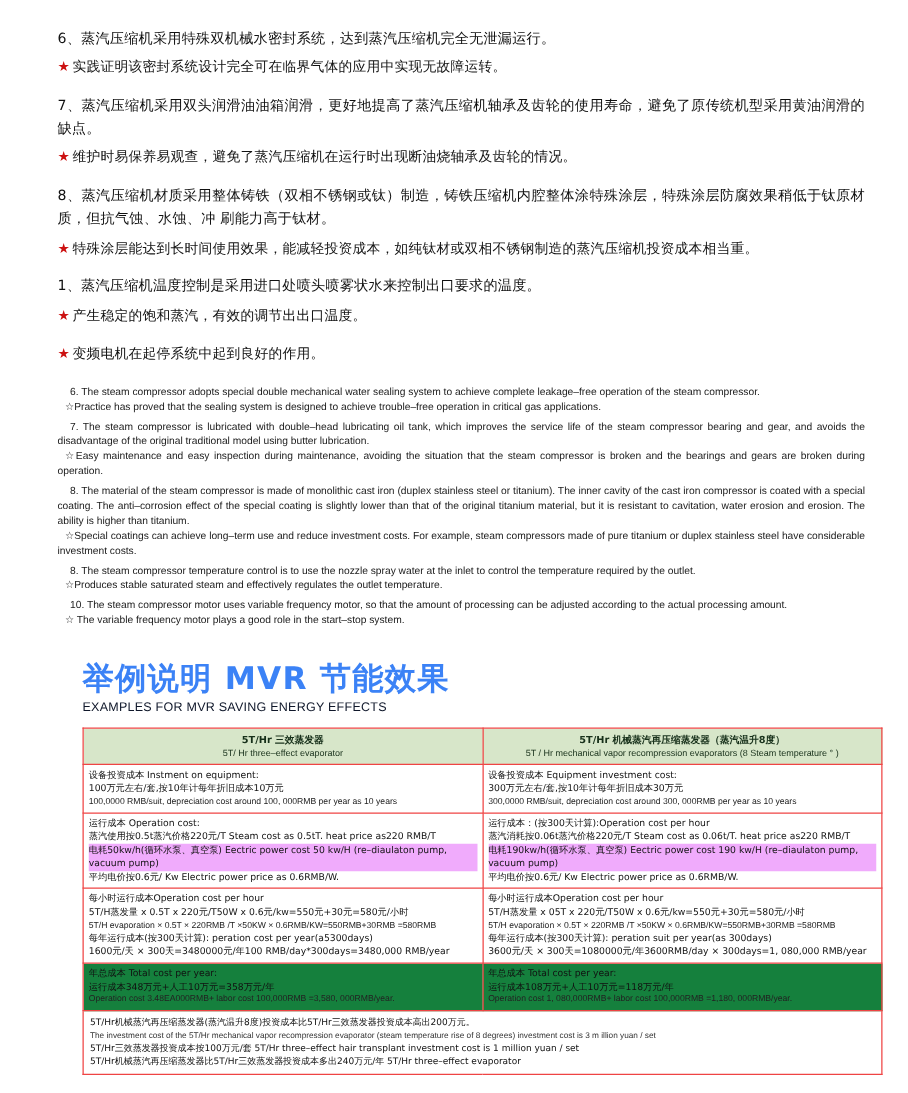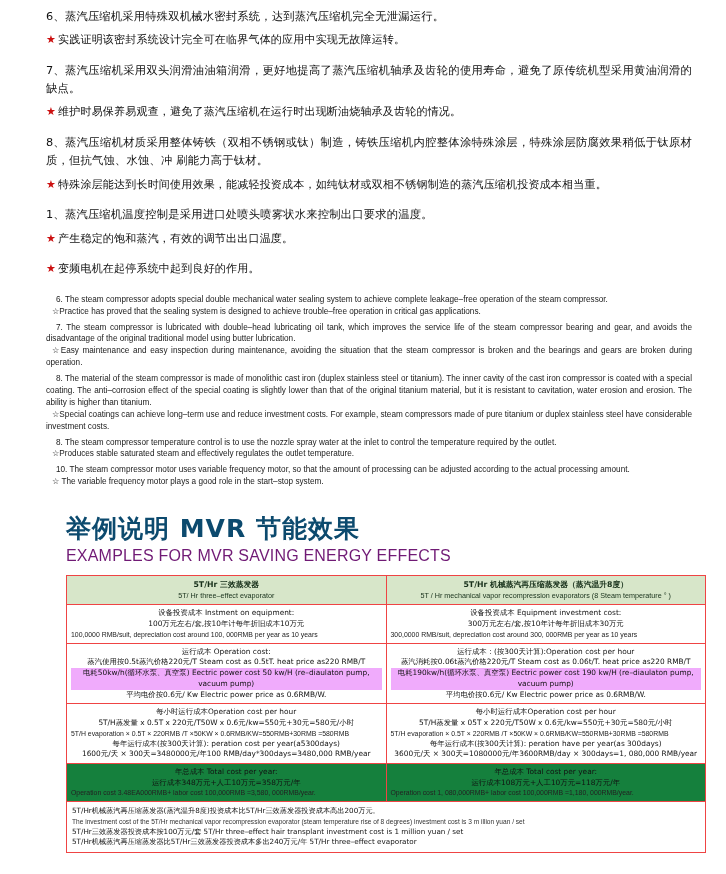--- a/index.html
+++ b/index.html
@@ -12,21 +12,21 @@
     background: #ffffff;
     font-family: "Liberation Sans", sans-serif;
     color: #111111;
     overflow: hidden;
   }
   .page {
     position: relative;
     width: 726px;
     height: 874px;
     box-sizing: border-box;
-    padding: 8px 34px 10px 46px;
+    padding: 22px 34px 10px 46px;
   }
 
   
   .cn-block {
     margin-bottom: 13px;
   }
   .cn-main {
     font-size: 11.3px;
     line-height: 1.62;
     color: #111;
@@ -71,29 +71,29 @@
   }
 
   
   .headline {
     margin-top: 26px;
     margin-left: 20px;
   }
   .headline-cn {
     font-size: 25px;
     font-weight: bold;
-    color: #0c4a6e;
+    color: #3b82f6;
     font-family: "DejaVu Sans", sans-serif;
     letter-spacing: 1px;
     line-height: 1.2;
   }
   .headline-en {
     margin-top: 3px;
-    font-size: 16px;
-    color: #701a75;
+    font-size: 10px;
+    color: #0f172a;
     font-family: "Liberation Sans", sans-serif;
     letter-spacing: 0.2px;
   }
 
   
   table.mvr {
     margin-top: 10px;
     margin-left: 20px;
     width: 640px;
     border-collapse: collapse;
@@ -120,21 +120,20 @@
     font-size: 7.2px;
     color: #17301a;
     font-family: "Liberation Sans", sans-serif;
     line-height: 1.35;
   }
   .cell-cn {
     font-size: 7.4px;
     line-height: 1.45;
     color: #111;
     font-family: "DejaVu Sans", sans-serif;
-    text-align: center;
   }
   .cell-en {
     font-size: 6.9px;
     line-height: 1.42;
     color: #222;
     font-family: "Liberation Sans", sans-serif;
   }
   .hl {
     background: #f0abfc;
   }
@@ -256,21 +255,21 @@
           <div class="cell-cn">每小时运行成本Operation cost per hour</div>
           <div class="cell-cn">5T/H蒸发量 x 0.5T x 220元/T50W x 0.6元/kw=550元+30元=580元/小时</div>
           <div class="cell-en">5T/H evaporation × 0.5T × 220RMB /T ×50KW × 0.6RMB/KW=550RMB+30RMB =580RMB</div>
           <div class="cell-cn">每年运行成本(按300天计算): peration cost per year(a5300days)</div>
           <div class="cell-cn">1600元/天 × 300天=3480000元/年100 RMB/day*300days=3480,000 RMB/year</div>
         </td>
         <td>
           <div class="cell-cn">每小时运行成本Operation cost per hour</div>
           <div class="cell-cn">5T/H蒸发量 x 05T x 220元/T50W x 0.6元/kw=550元+30元=580元/小时</div>
           <div class="cell-en">5T/H evaporation × 0.5T × 220RMB /T ×50KW × 0.6RMB/KW=550RMB+30RMB =580RMB</div>
-          <div class="cell-cn">每年运行成本(按300天计算): peration have per year(as 300days)</div>
+          <div class="cell-cn">每年运行成本(按300天计算): peration suit per year(as 300days)</div>
           <div class="cell-cn">3600元/天 × 300天=1080000元/年3600RMB/day × 300days=1, 080,000 RMB/year</div>
         </td>
       </tr>
 
       <tr class="row-yellow">
         <td>
           <div class="cell-cn">年总成本 Total cost per year:</div>
           <div class="cell-cn">运行成本348万元+人工10万元=358万元/年</div>
           <div class="cell-en">Operation cost 3.48EA000RMB+ labor cost 100,000RMB =3,580, 000RMB/year.</div>
         </td>

